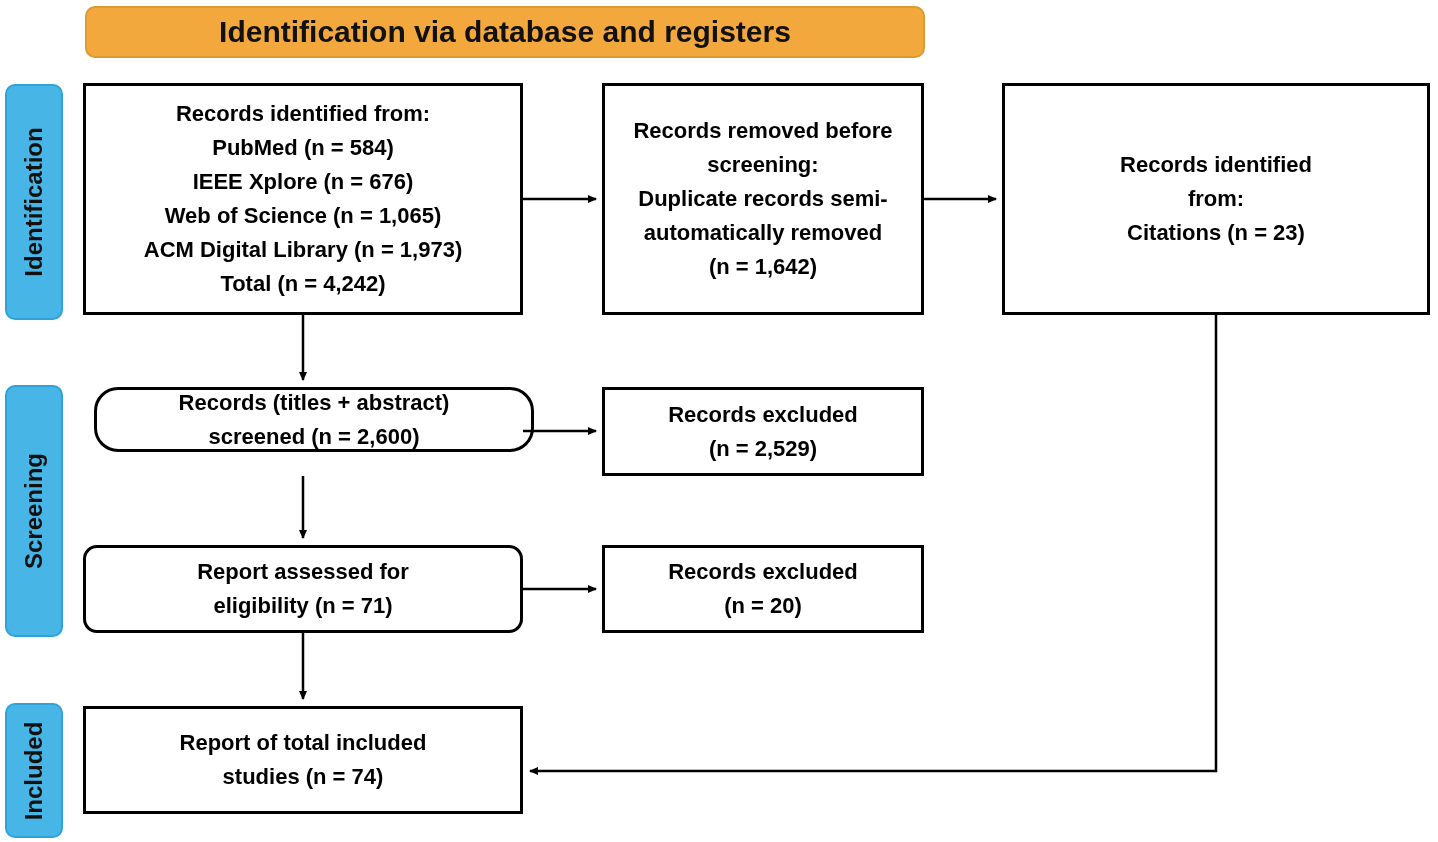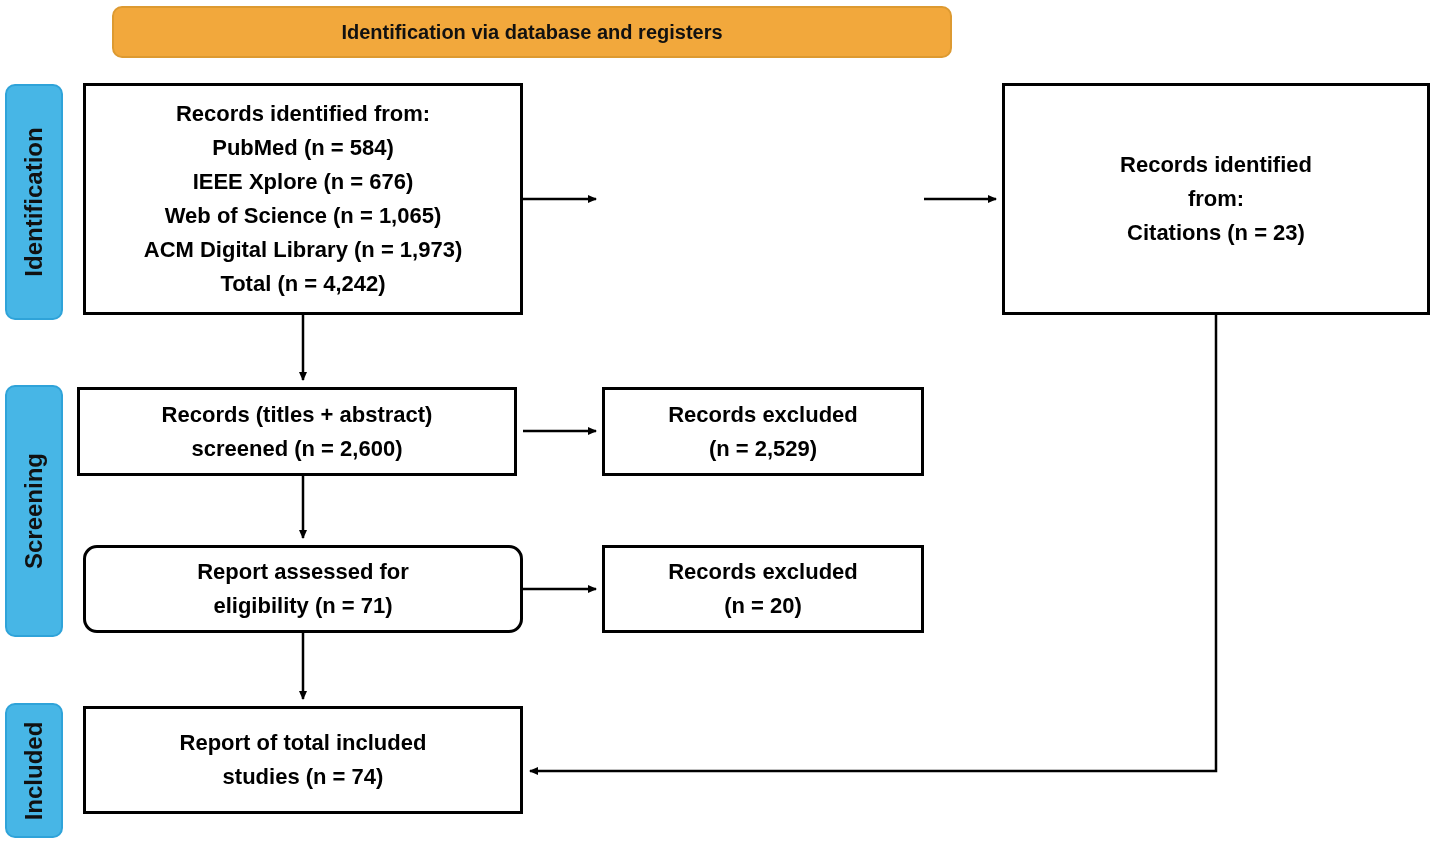--- a/index.html
+++ b/index.html
@@ -17,26 +17,25 @@
   }
   
   .banner {
     position: absolute;
     background: var(--banner-fill, #F2A83C);
     border: 2px solid var(--banner-border, #DD9A31);
     border-radius: 10px;
     display: flex;
     align-items: center;
     justify-content: center;
-    font-size: 20px;
+    font-size: 30px;
     font-weight: bold;
     color: #111111;
     box-sizing: border-box;
     text-align: center;
-    margin-left: 27px;
   }
   
   .stage {
     position: absolute;
     background: var(--stage-fill, #47B6E6);
     border: 2px solid var(--stage-border, #2FA3D9);
     border-radius: 10px;
     display: flex;
     align-items: center;
     justify-content: center;
@@ -99,28 +98,35 @@
 
   <div class="box" style="left:83px; top:83px; width:440px; height:232px;">
     <div class="box-text">Records identified from:
 PubMed (n = 584)
 IEEE Xplore (n = 676)
 Web of Science (n = 1,065)
 ACM Digital Library (n = 1,973)
 Total (n = 4,242)</div>
   </div>
 
+  <div class="box" style="left:602px; top:83px; width:322px; height:232px;">
+    <div class="box-text">Records removed before
+screening:
+Duplicate records semi-
+automatically removed
+(n = 1,642)</div>
+  </div>
 
   <div class="box" style="left:1002px; top:83px; width:428px; height:232px;">
     <div class="box-text">Records identified
 from:
 Citations (n = 23)</div>
   </div>
 
-  <div class="box" style="left:77px; top:387px; width:440px; height:89px;">
+  <div class="box" style="left:94px; top:387px; width:440px; height:65px;border-radius:24px;">
     <div class="box-text">Records (titles + abstract)
 screened (n = 2,600)</div>
   </div>
 
   <div class="box" style="left:602px; top:387px; width:322px; height:89px;">
     <div class="box-text">Records excluded
 (n = 2,529)</div>
   </div>
 
   <div class="box" style="left:83px; top:545px; width:440px; height:88px;border-radius:14px;">

